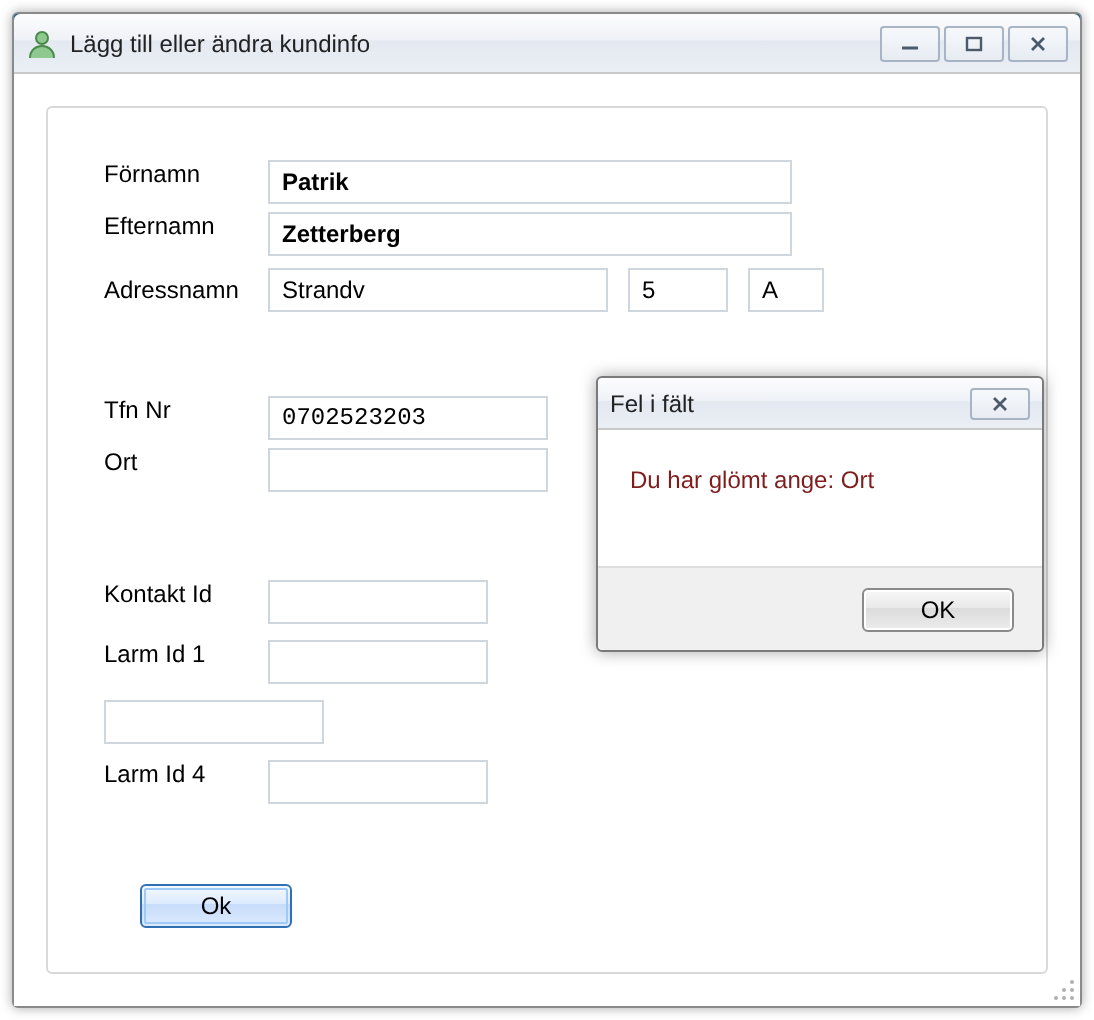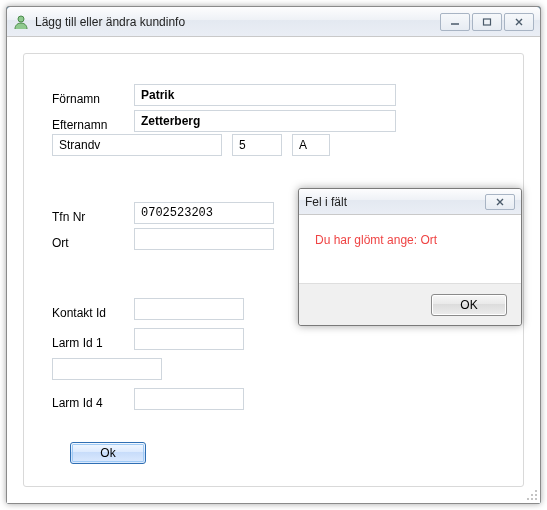--- a/index.html
+++ b/index.html
@@ -73,21 +73,21 @@
     .group {
       border: 1px solid #d9d9d9;
       border-radius: 3px;
       width: 100%;
       height: 100%;
       padding: 26px 28px 20px 28px;
       position: relative;
     }
     .row {
       display: flex;
-      align-items: flex-end;
+      align-items: flex-start;
       height: 26px;
     }
     .label {
       width: 82px;
       font-size: 12px;
       color: #000;
     }
     .input {
       height: 22px;
       border: 1px solid #cfd6dd;
@@ -159,21 +159,21 @@
       background: linear-gradient(#f6f8fb, #e7ecf3);
       border-radius: 2px;
       display: flex;
       align-items: center;
       justify-content: center;
     }
     .dlg-body {
       flex: 1;
       padding: 18px 16px 8px 16px;
       font-size: 12px;
-      color: #ef4444;
+      color: #7f1d1d;
     }
     .dlg-footer {
       height: 42px;
       background: #f0f0f0;
       border-top: 1px solid #dedede;
       display: flex;
       justify-content: flex-end;
       align-items: center;
       padding-right: 14px;
       border-radius: 0 0 3px 3px;
@@ -225,20 +225,21 @@
 
       <div class="row">
         <span class="label">Förnamn</span>
         <input class="input input-lg" value="Patrik" style="">
       </div>
       <div class="row">
         <span class="label">Efternamn</span>
         <input class="input input-lg" value="Zetterberg" style="">
       </div>
       <div class="row addr-row">
+        <span class="label">Adressnamn</span>
         <input class="input addr-name" value="Strandv" style="">
         <input class="input addr-num" value="5" style="">
         <input class="input addr-suffix" value="A" style="">
       </div>
 
       <div class="mid-block">
         <div class="row">
           <span class="label">Tfn Nr</span>
           <input class="input input-md" value="0702523203" style="">
         </div>

